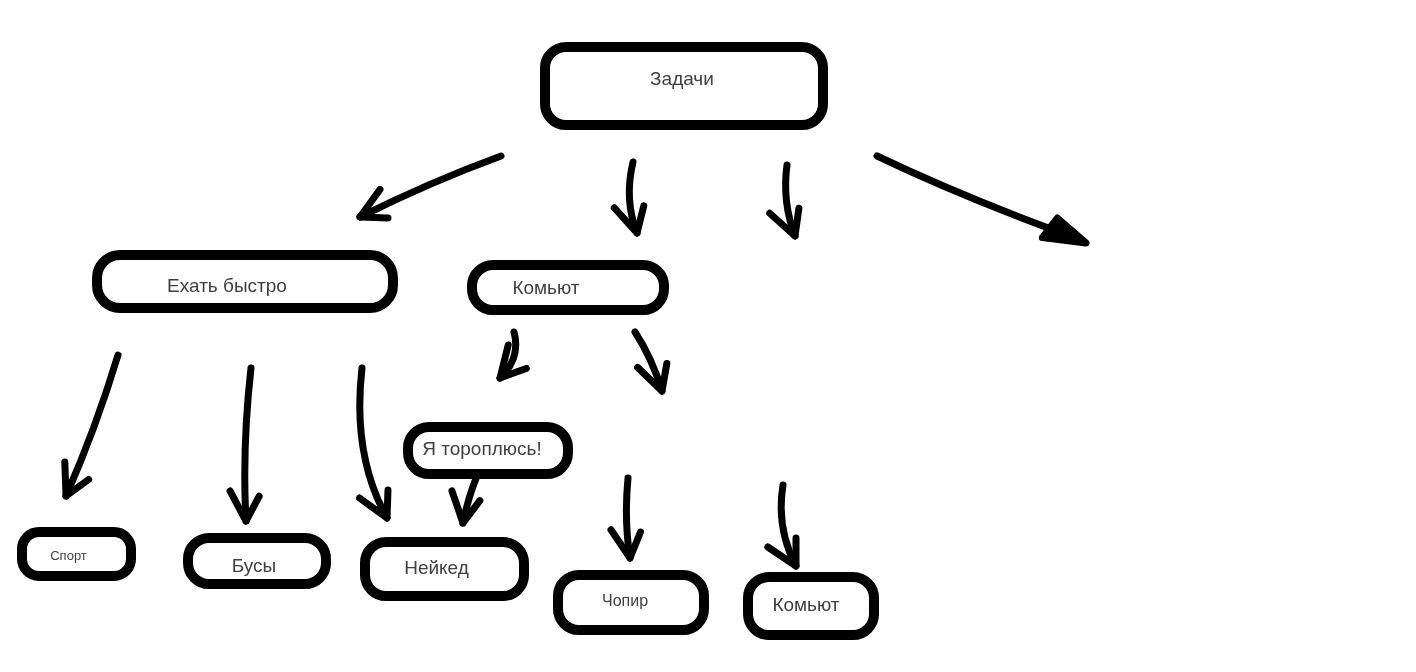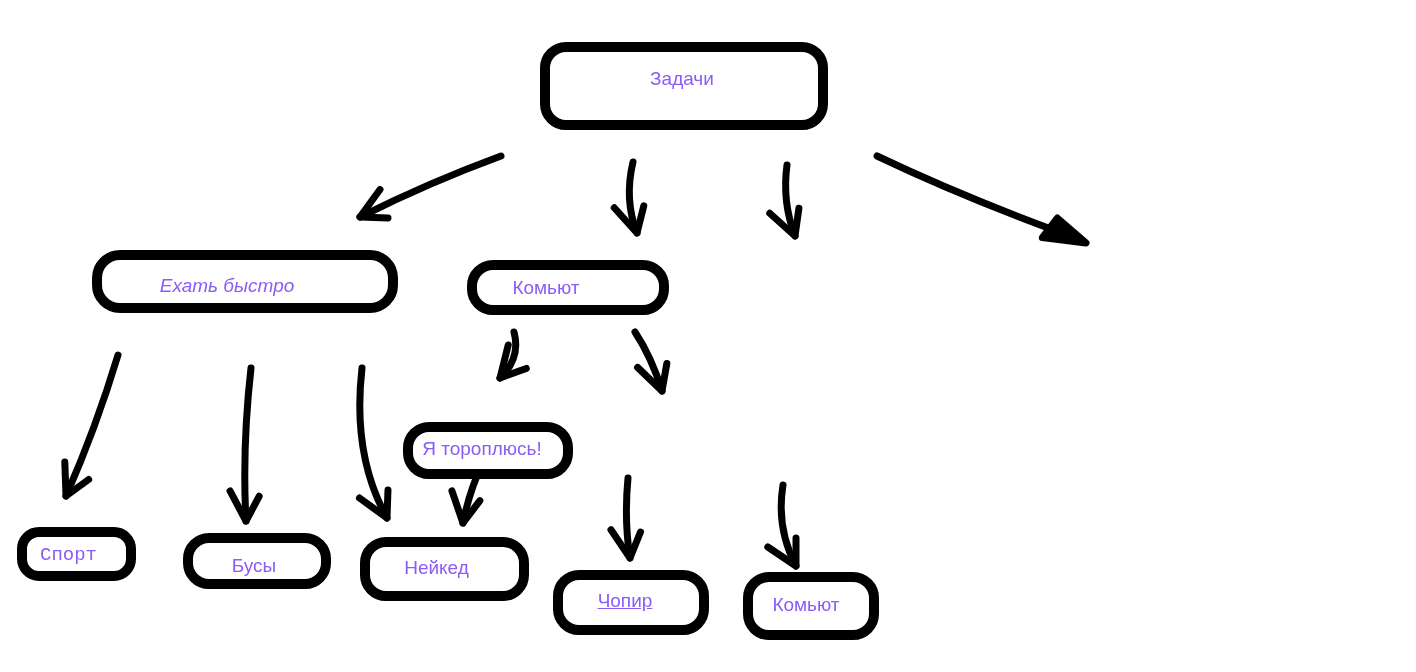--- a/index.html
+++ b/index.html
@@ -22,21 +22,21 @@
     position: absolute;
     box-sizing: border-box;
     border-style: solid;
     border-color: #000000;
     background: #ffffff;
     display: flex;
     align-items: center;
     justify-content: center;
   }
   .node-label {
-    color: #8b5cf6;
+    color: #404040;
     white-space: nowrap;
     line-height: 1;
   }
 </style>
 </head>
 <body>
 
 <div class="canvas" style="width: 1416px; height: 672px; background: rgb(255, 255, 255);">
   <svg id="edges-layer" xmlns="http://www.w3.org/2000/svg" width="1416" height="672" viewBox="0 0 1416 672">
       <g fill="none" stroke="#000000" stroke-width="7" stroke-linecap="round" stroke-linejoin="round">
@@ -85,36 +85,36 @@
       </g>
       <g fill="none" stroke="#000000" stroke-width="7" stroke-linecap="round" stroke-linejoin="round">
         <path d="M 783 485 Q 776 528 796 566"></path>
         <path d="M 767.8127225331286,546.9874412819946 L 796,566 L 796,538"></path>
       </g>
     </svg>
 <div class="node" style="left: 540px; top: 42px; width: 288px; height: 88px; border-width: 10px; border-radius: 26px; border-color: rgb(0, 0, 0);">
       <span class="node-label" style="font-size: 19px; transform: translate(-2px, -8px);">Задачи</span>
     </div>
     <div class="node" style="left: 92px; top: 250px; width: 306px; height: 63px; border-width: 10px; border-radius: 28px; border-color: rgb(0, 0, 0);">
-      <span class="node-label" style="font-size: 19px; transform: translate(-18px, 4px); font-style: italic;">Ехать быстро</span>
+      <span class="node-label" style="font-size: 19px; transform: translate(-18px, 4px);">Ехать быстро</span>
     </div>
     <div class="node" style="left: 467px; top: 260px; width: 202px; height: 55px; border-width: 10px; border-radius: 26px; border-color: rgb(0, 0, 0);">
       <span class="node-label" style="font-size: 19px; transform: translate(-22px, 0px);">Комьют</span>
     </div>
     <div class="node" style="left: 403px; top: 394px; width: 170px; height: 57px; border-width: 10px; border-radius: 26px; border-color: rgb(0, 0, 0); margin-top: 28px;">
       <span class="node-label" style="font-size: 19px; transform: translate(-6px, -2px);">Я тороплюсь!</span>
     </div>
     <div class="node" style="left: 17px; top: 527px; width: 119px; height: 54px; border-width: 10px; border-radius: 22px; border-color: rgb(0, 0, 0);">
-      <span class="node-label" style="font-size: 19px; transform: translate(-8px, 1px); font-family: Liberation Mono, monospace;">Спорт</span>
+      <span class="node-label" style="font-size: 13px; transform: translate(-8px, 1px);">Спорт</span>
     </div>
     <div class="node" style="left: 360px; top: 537px; width: 169px; height: 64px; border-width: 10px; border-radius: 26px; border-color: rgb(0, 0, 0);">
       <span class="node-label" style="font-size: 19px; transform: translate(-8px, -2px);">Нейкед</span>
     </div>
     <div class="node" style="left: 183px; top: 533px; width: 148px; height: 56px; border-width: 10px; border-radius: 26px; border-color: rgb(0, 0, 0);">
       <span class="node-label" style="font-size: 19px; transform: translate(-3px, 4px);">Бусы</span>
     </div>
     <div class="node" style="left: 553px; top: 570px; width: 156px; height: 65px; border-width: 10px; border-radius: 26px; border-color: rgb(0, 0, 0);">
-      <span class="node-label" style="font-size: 19px; transform: translate(-6px, -2px); text-decoration: underline;">Чопир</span>
+      <span class="node-label" style="font-size: 16px; transform: translate(-6px, -2px);">Чопир</span>
     </div>
     <div class="node" style="left: 743px; top: 572px; width: 136px; height: 68px; border-width: 10px; border-radius: 26px; border-color: rgb(0, 0, 0);">
       <span class="node-label" style="font-size: 19px; transform: translate(-5px, -2px);">Комьют</span>
     </div>
   </div>
 
 </body></html>

